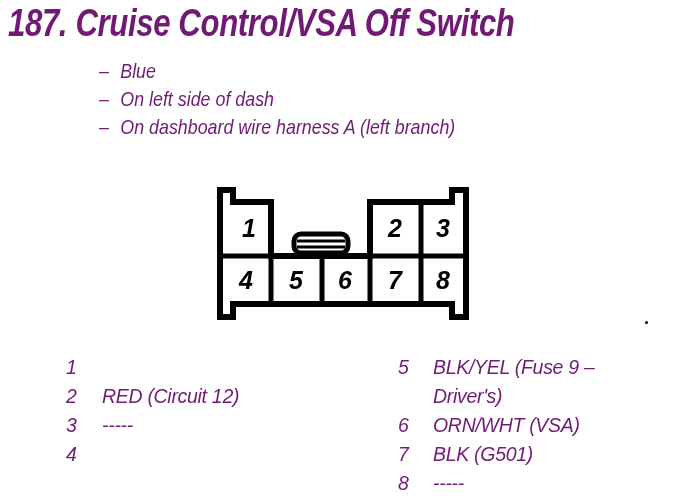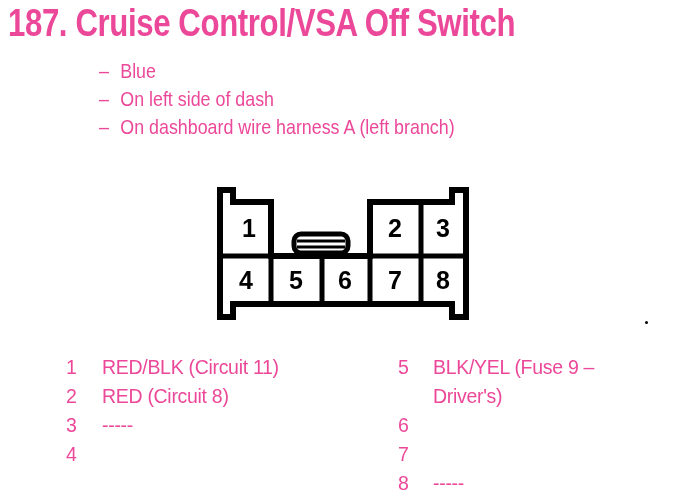--- a/index.html
+++ b/index.html
@@ -1,18 +1,18 @@
 <!DOCTYPE html>
 <html><head>
 <meta charset="utf-8">
 <style>
   html,body{margin:0;padding:0;background:#fff;}
   .page{
-    position:relative;width:688px;height:492px;background:#ffffff;color:#ec4899;
-    font-family:"Liberation Sans",sans-serif;overflow:hidden;
+    position:relative;width:688px;height:492px;background:#ffffff;color:#701a75;
+    font-family:"Liberation Sans",sans-serif;overflow:hidden;font-style:italic;
   }
   .title{
     position:absolute;left:8px;top:1px;margin:0;
     font-size:39px;font-weight:700;letter-spacing:-0.5px;white-space:nowrap;
     transform:scaleX(0.80);transform-origin:left top;
   }
   .notes{
     position:absolute;left:99px;top:57px;
     font-size:21px;line-height:28px;font-weight:400;
     transform:scaleX(0.85);transform-origin:left top;white-space:nowrap;
@@ -78,46 +78,47 @@
     <text x="246" y="289" text-anchor="middle">4</text>
     <text x="296" y="289" text-anchor="middle">5</text>
     <text x="345" y="289" text-anchor="middle">6</text>
     <text x="395" y="289" text-anchor="middle">7</text>
     <text x="443" y="289" text-anchor="middle">8</text>
   </svg>
 
   <div class="legend-col left">
     <div class="legend-row">
       <span class="legend-pin">1</span>
-      <span class="legend-label">RED/BLK (Circuit 11)</span>
     </div>
     <div class="legend-row">
       <span class="legend-pin">2</span>
-      <span class="legend-label">RED (Circuit 8)</span>
+      <span class="legend-label">RED (Circuit 12)</span>
     </div>
     <div class="legend-row">
       <span class="legend-pin">3</span>
       <span class="legend-label">-----</span>
     </div>
     <div class="legend-row">
       <span class="legend-pin">4</span>
     </div>
   </div>
 
   <div class="legend-col right">
     <div class="legend-row">
       <span class="legend-pin">5</span>
       <span class="legend-label">BLK/YEL (Fuse 9 –
 Driver's)</span>
     </div>
     <div class="legend-row">
       <span class="legend-pin">6</span>
+      <span class="legend-label">ORN/WHT (VSA)</span>
     </div>
     <div class="legend-row">
       <span class="legend-pin">7</span>
+      <span class="legend-label">BLK (G501)</span>
     </div>
     <div class="legend-row">
       <span class="legend-pin">8</span>
       <span class="legend-label">-----</span>
     </div>
   </div>
 
   <div class="speck"></div>
 
 </div>

